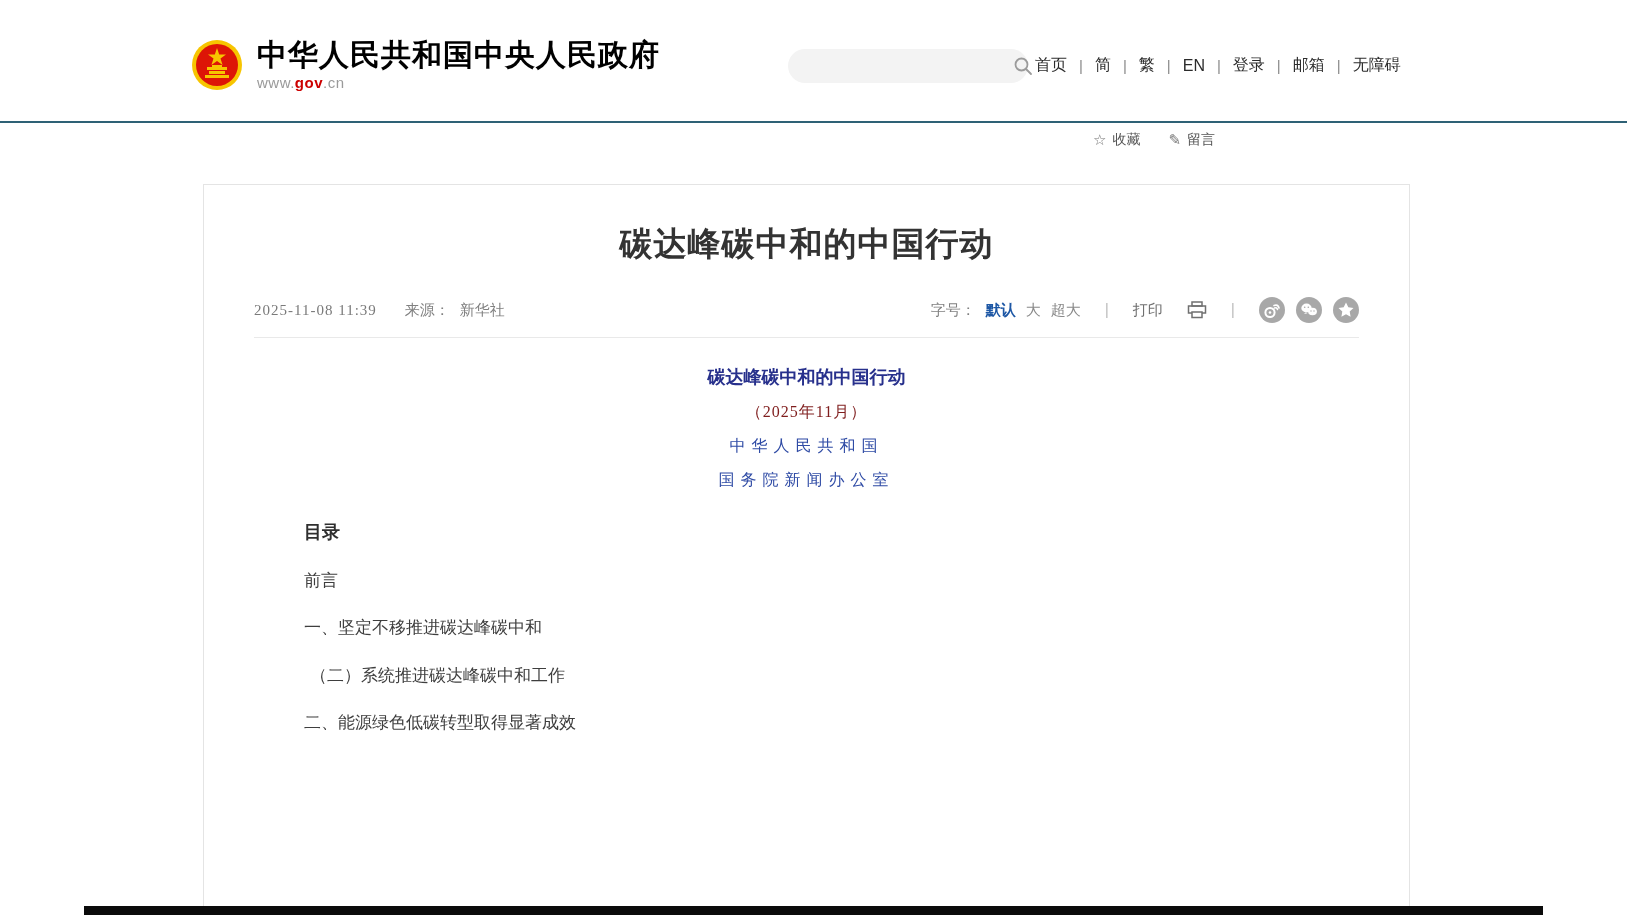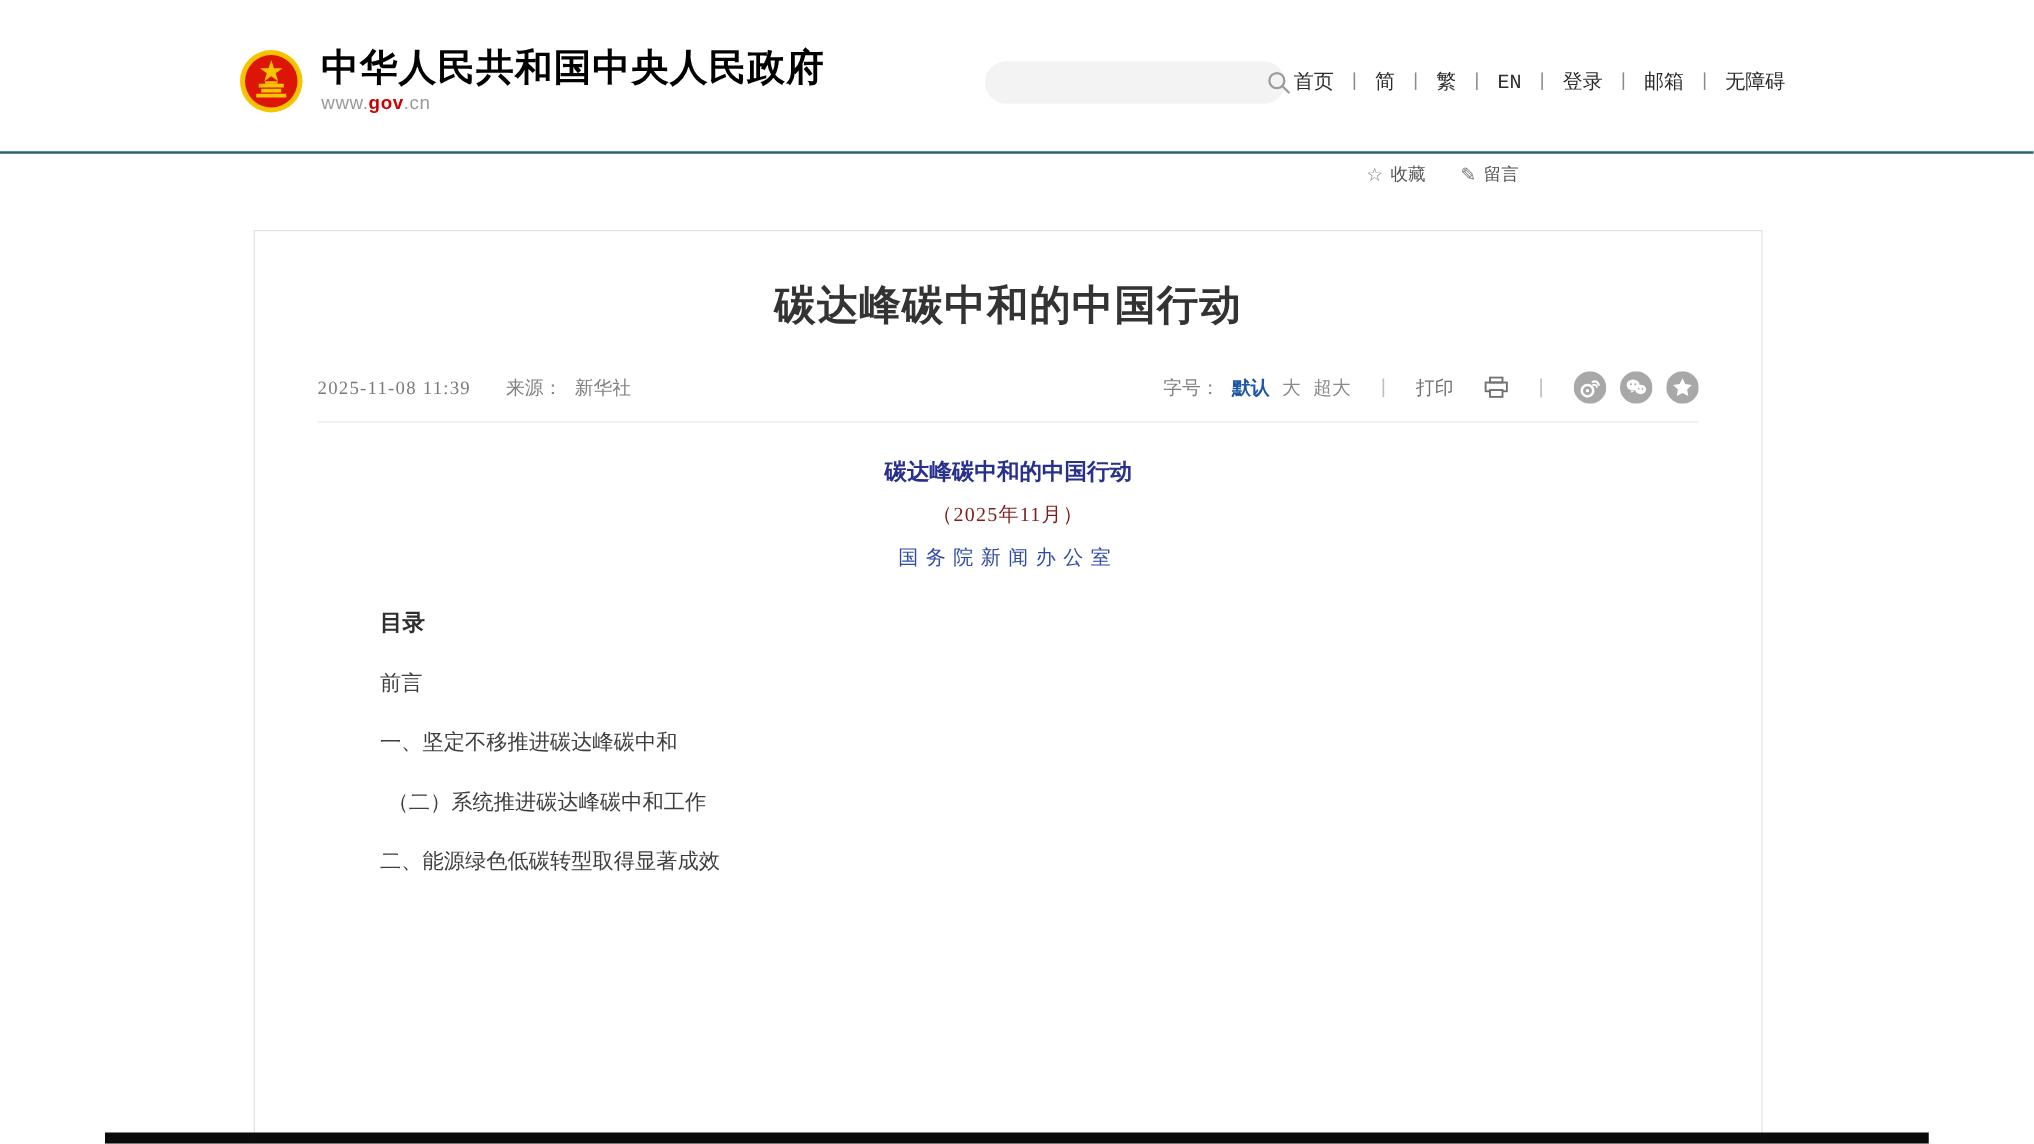--- a/index.html
+++ b/index.html
@@ -17,21 +17,21 @@
   .logo { position:absolute; left:191px; top:38px; display:flex; align-items:center; gap:14px; cursor:pointer; }
   .emblem { width:52px; height:52px; flex:0 0 auto; }
   .site-title { font-size:30px; font-weight:700; color:#000000; letter-spacing:1px; line-height:1.1; }
   .site-url { font-size:15px; color:#9a9a9a; margin-top:3px; letter-spacing:0.5px; }
   .site-url .gov { color:#cc0000; font-weight:700; }
   
   .search { position:absolute; left:788px; top:49px; width:240px; height:34px; background:#f3f3f3; border-radius:17px; display:flex; align-items:center; }
   .search input { flex:1; height:100%; border:none; outline:none; background:transparent; padding:0 8px 0 18px; font-size:15px; color:#333; }
   .search .mag { width:20px; height:20px; margin-right:12px; cursor:pointer; flex:0 0 auto; }
   
-  .nav { position:absolute; left:1033px; top:55px; display:flex; align-items:center; font-size:16px; color:#2b2b2b; white-space:nowrap;font-family:Liberation Mono, monospace; }
+  .nav { position:absolute; left:1033px; top:55px; display:flex; align-items:center; font-size:16px; color:#2b2b2b; white-space:nowrap; }
   .nav .item { cursor:pointer; padding:0 2px; }
   .nav .sep { color:#8a8a8a; margin:0 10px; font-size:15px; }
   
   .actions { position:absolute; left:1093px; top:131px; display:flex; align-items:center; gap:28px; font-size:14px; color:#555; }
   .act { display:flex; align-items:center; gap:6px; cursor:pointer; }
   .act .ico { font-size:15px; color:#777; }
   
   .card { position:absolute; left:203px; top:184px; width:1207px; height:829px; background:#fff; border:1px solid #e4e4e4; border-bottom:none; }
   .article-title { margin-top:37px; text-align:center; font-size:33px; font-weight:600; color:#333; font-family:"Liberation Sans", sans-serif; letter-spacing:1px; }
   .meta { margin:30px 50px 0 50px; display:flex; justify-content:space-between; align-items:center; padding-bottom:14px; border-bottom:1px solid #e9e9e9; font-size:15px; color:#808080; }
@@ -162,20 +162,21 @@
           <circle cx="13" cy="13" r="13" fill="#a8a8a8"></circle>
           <polygon points="13,5.5 15.3,10.2 20.5,11 16.7,14.6 17.6,19.8 13,17.3 8.4,19.8 9.3,14.6 5.5,11 10.7,10.2" fill="#fff"></polygon>
         </svg>
       </span>
     </div>
   </div>
 
   <div class="abody">
     <p class="doc-title">碳达峰碳中和的中国行动</p>
     <p class="doc-date">（2025年11月）</p>
+    <p class="doc-author">中华人民共和国</p>
     <p class="doc-author">国务院新闻办公室</p>
     <p class="toc-head">目录</p>
     <p class="toc l0">前言</p>
     <p class="toc l1">一、坚定不移推进碳达峰碳中和</p>
     <p class="toc l2">（二）系统推进碳达峰碳中和工作</p>
     <p class="toc l1">二、能源绿色低碳转型取得显著成效</p>
 
   </div>
 </main>
 

